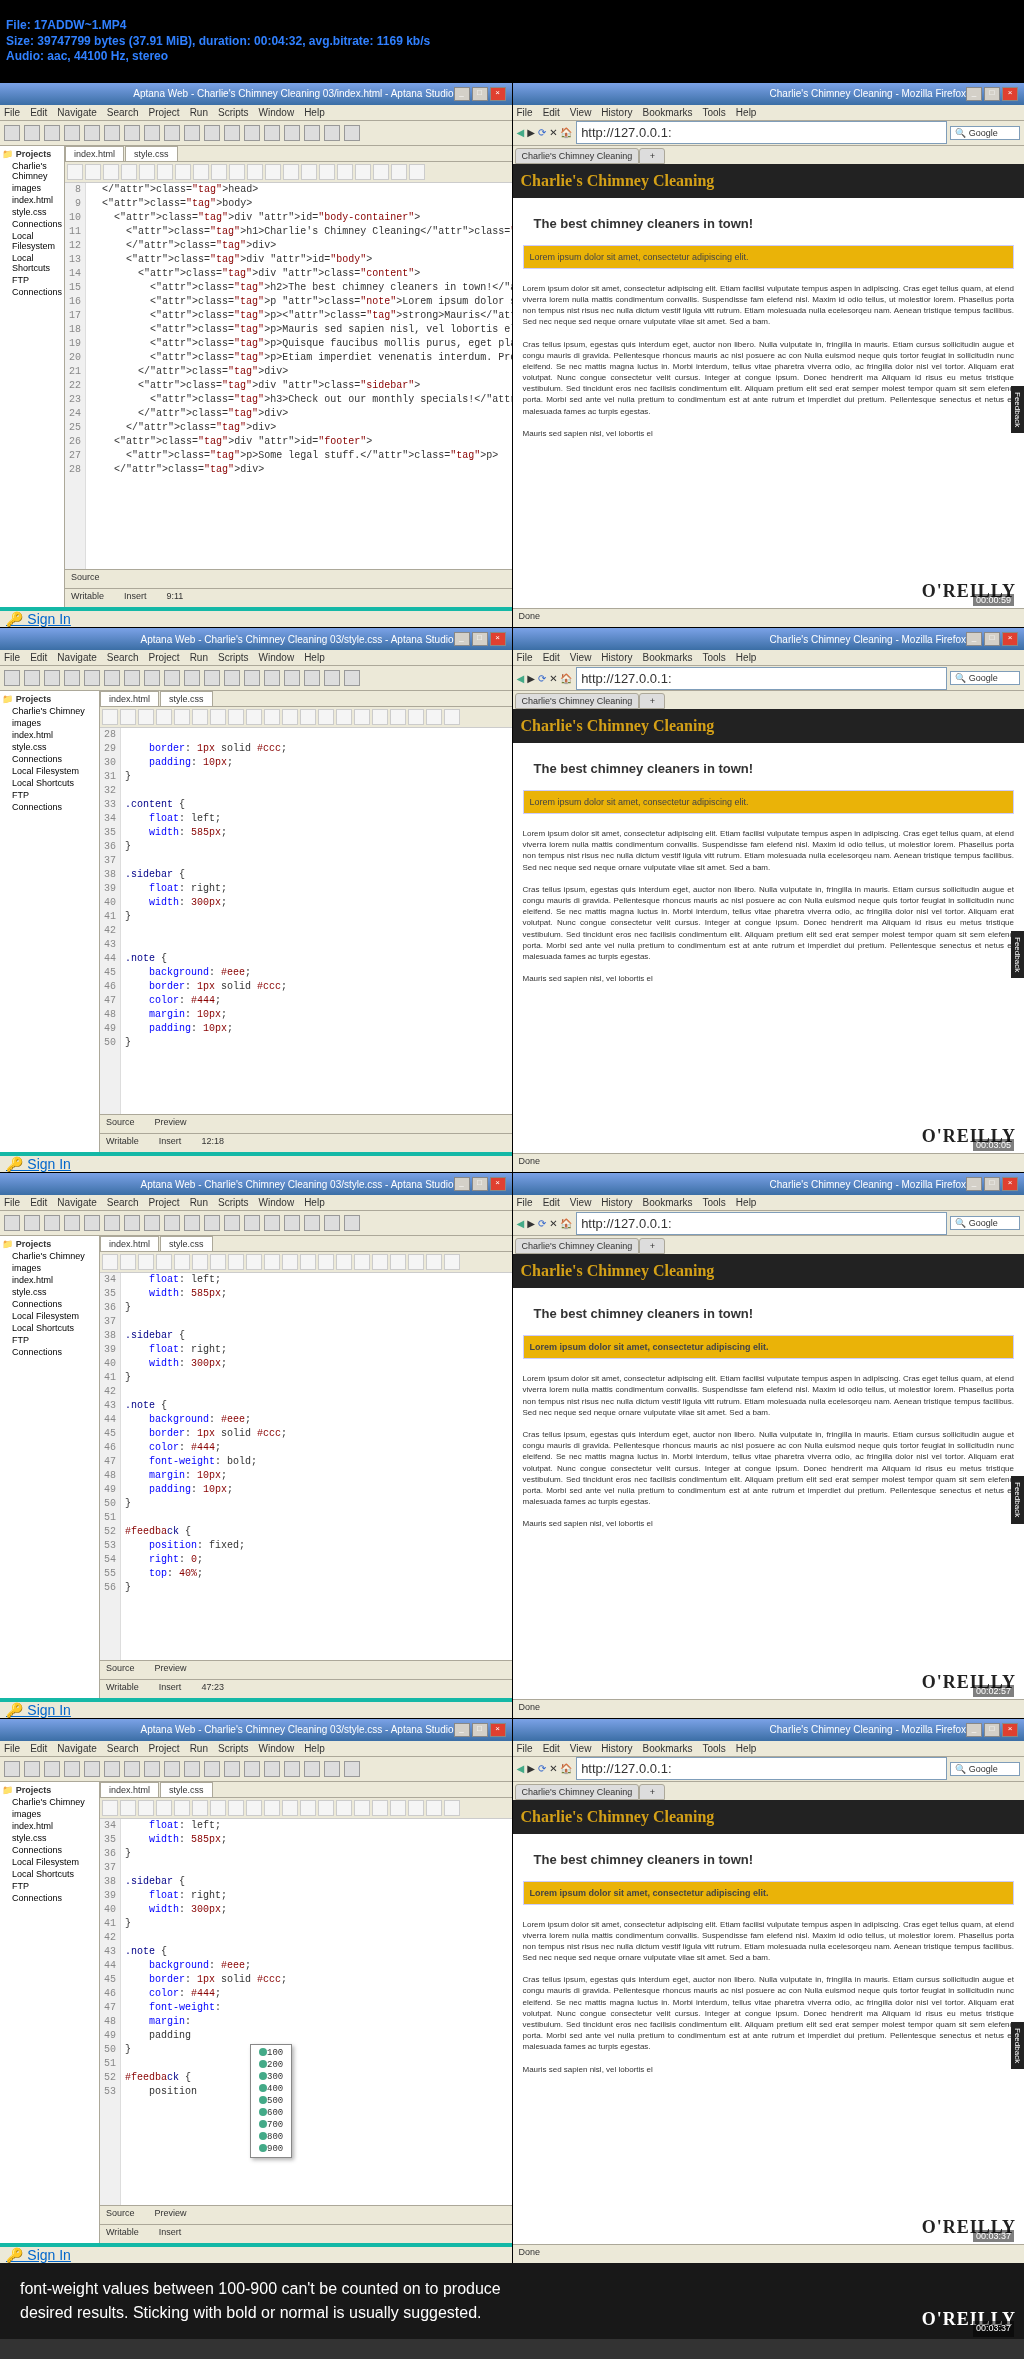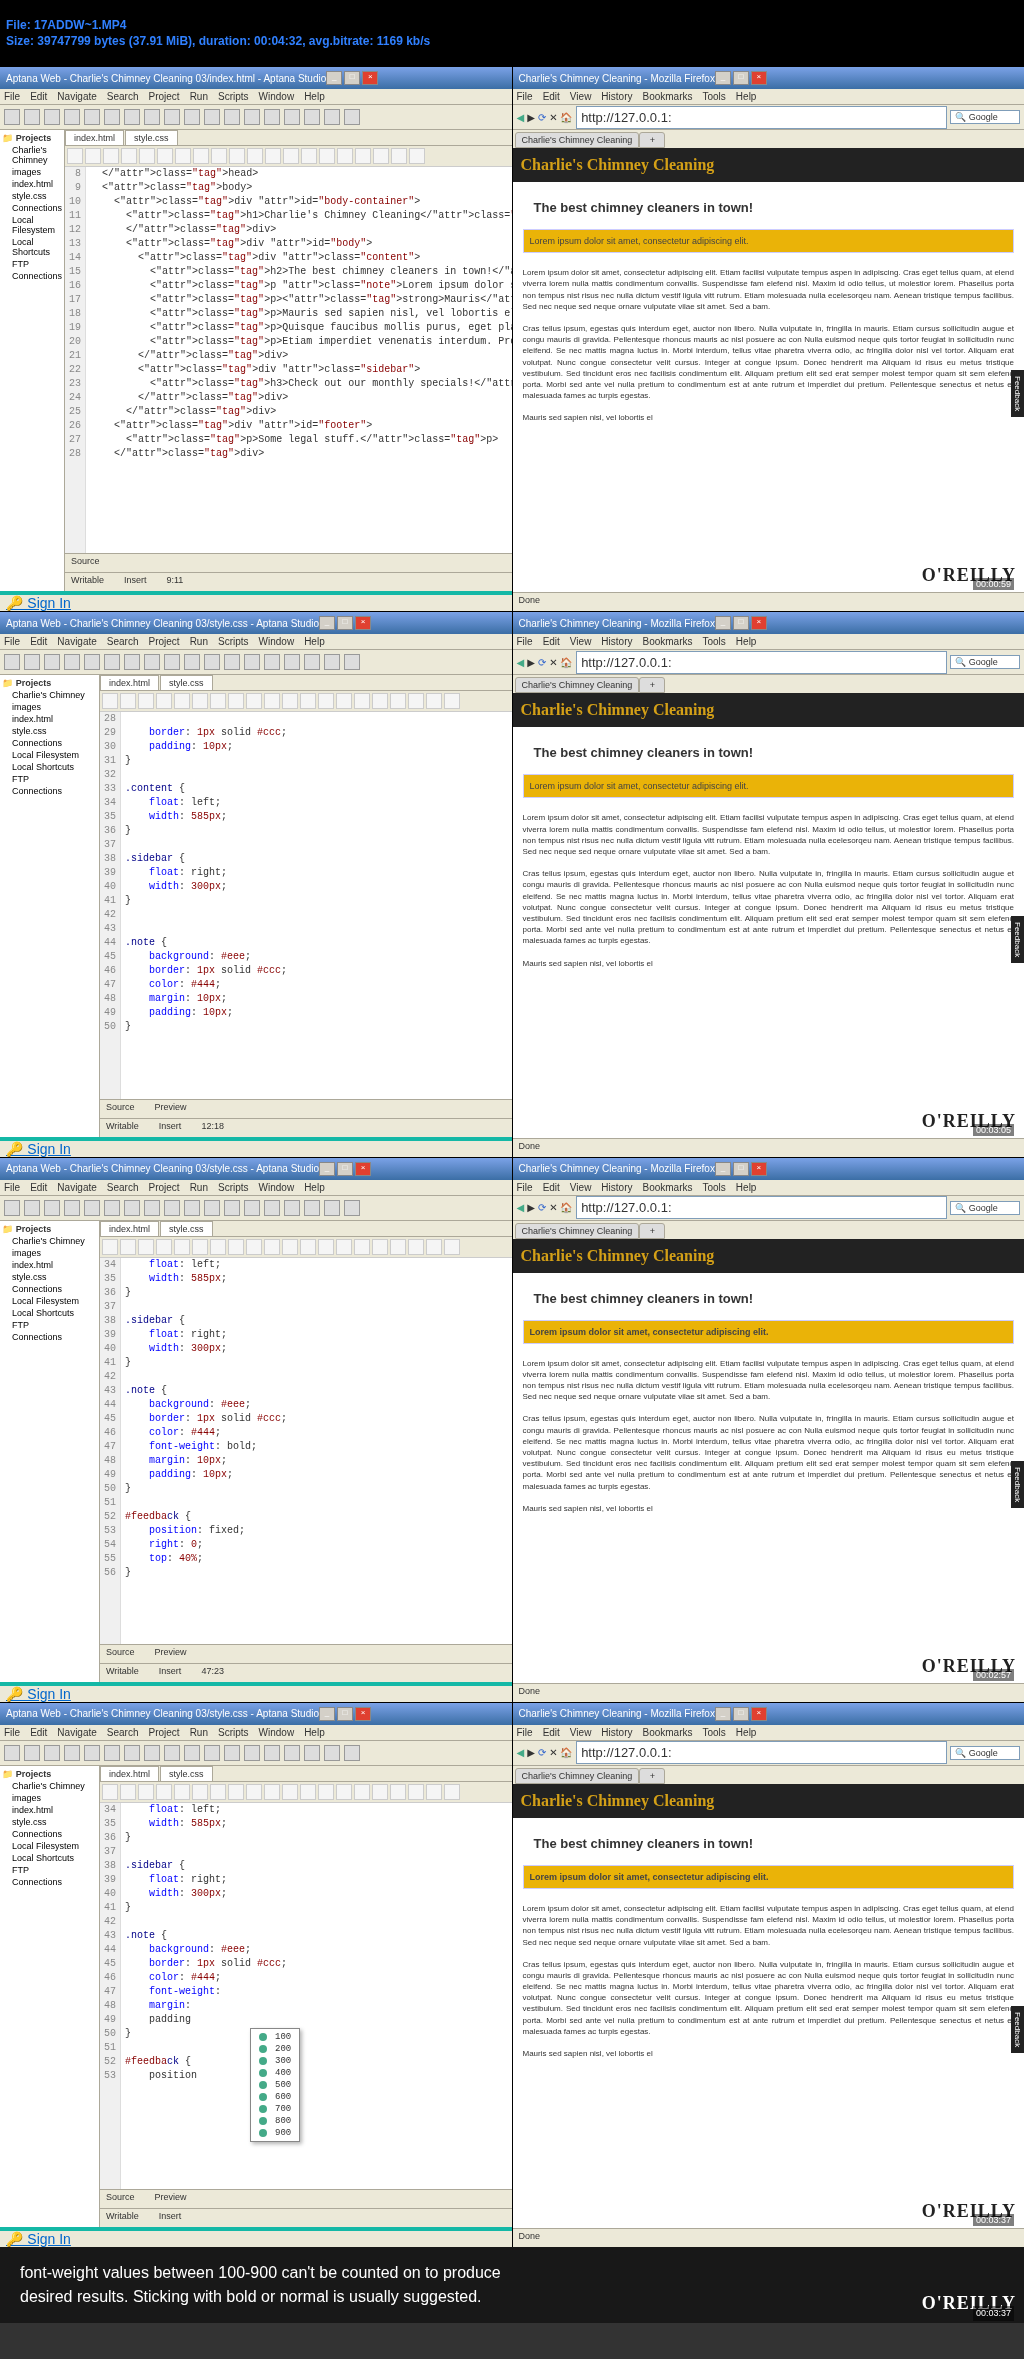--- a/index.html
+++ b/index.html
@@ -1,19 +1,19 @@
 <!DOCTYPE html>
 <html><head>
 <meta charset="utf-8">
 <style>
 body{margin:0;font-family:Verdana,sans-serif;font-size:10px;background:#333;color:#333}
 .fileinfo{background:#000;color:#3080ff;font-family:Arial;font-size:12px;font-weight:bold;padding:18px 6px;line-height:1.3}
 .grid{display:grid;grid-template-columns:1fr 1fr;grid-template-rows:repeat(4,1fr);gap:1px;background:#000;height:2180px}
 .panel{background:#ece9d8;display:flex;flex-direction:column;overflow:hidden;position:relative}
-.titlebar{background:linear-gradient(#7ba2e7,#3b6ea5);color:#fff;padding:3px 6px;font-size:10px;display:flex;justify-content:flex-start;align-items:center;height:16px}
+.titlebar{background:linear-gradient(#7ba2e7,#3b6ea5);color:#fff;padding:3px 6px;font-size:10px;display:flex;justify-content:flex-end;align-items:center;height:16px}
 .titlebar .btns{display:flex;gap:2px}
 .titlebar .btn{width:14px;height:12px;background:#d4d0c8;border:1px solid #888;font-size:8px;text-align:center;line-height:10px}
 .titlebar .close{background:#e04030;color:#fff}
 .menubar{background:#ece9d8;padding:2px 4px;font-size:10px;border-bottom:1px solid #aca899;display:flex;gap:10px}
 .toolbar{background:#ece9d8;padding:2px 4px;border-bottom:1px solid #aca899;display:flex;gap:4px;align-items:center;height:20px}
 .toolbar .ico{width:14px;height:14px;background:#ddd;border:1px solid #999;font-size:8px}
 .content{flex:1;display:flex;overflow:hidden}
 .sidebar{width:95px;background:#fff;border-right:1px solid #aca899;font-size:9px;padding:2px}
 .sidebar .tree-item{padding:1px 0 1px 10px;color:#000}
 .sidebar .tree-root{font-weight:bold;padding:1px 0}
@@ -37,29 +37,30 @@
 .page-header{background:#222;color:#d4a017;padding:8px;font-family:serif;font-size:16px;font-weight:bold}
 .page-body{padding:10px}
 .page-h2{font-size:13px;font-weight:bold;margin:8px 11px}
 .note{background:#eab308;border:1px solid #ccf;padding:6px;font-size:9px;color:#444;margin:14px 0}
 .lorem{font-size:8px;line-height:1.4;color:#333;text-align:justify}
 .oreilly{position:absolute;right:8px;bottom:6px;font-family:Georgia,serif;font-size:18px;font-weight:bold;color:#222;letter-spacing:1px}
 .timecode{position:absolute;right:10px;bottom:2px;color:#fff;font-size:9px;background:rgba(0,0,0,0.5);padding:1px 3px}
 .subtitle{background:rgba(20,20,20,0.85);color:#fff;padding:14px 20px;font-size:16px;line-height:1.5;position:relative}
 .feedback{position:absolute;right:0;top:50%;background:#222;color:#fff;writing-mode:vertical-rl;padding:6px 2px;font-size:8px}
 .autocomplete{position:absolute;background:#fff;border:1px solid #888;box-shadow:2px 2px 4px rgba(0,0,0,0.3);font-size:9px;padding:2px;z-index:10}
-.autocomplete div{padding:1px 6px;display:flex;align-items:center;gap:8px}
+.autocomplete div{padding:1px 6px;display:flex;gap:0}
 .autocomplete .dot{width:8px;height:8px;border-radius:50%;background:#4a8}
 </style>
 </head>
 <body>
 
 <div class="fileinfo">
   <div>File: 17ADDW~1.MP4</div>
   <div>Size: 39747799 bytes (37.91 MiB), duration: 00:04:32, avg.bitrate: 1169 kb/s</div>
+  <div>Audio: aac, 44100 Hz, stereo</div>
 </div>
 
 <div class="grid" id="grid">
     <div class="panel">
 <div class="titlebar">
   <span>Aptana Web - Charlie's Chimney Cleaning 03/index.html - Aptana Studio</span>
   <div class="btns">
           <span class="btn">_</span>
           <span class="btn">□</span>
           <span class="btn close">×</span>

